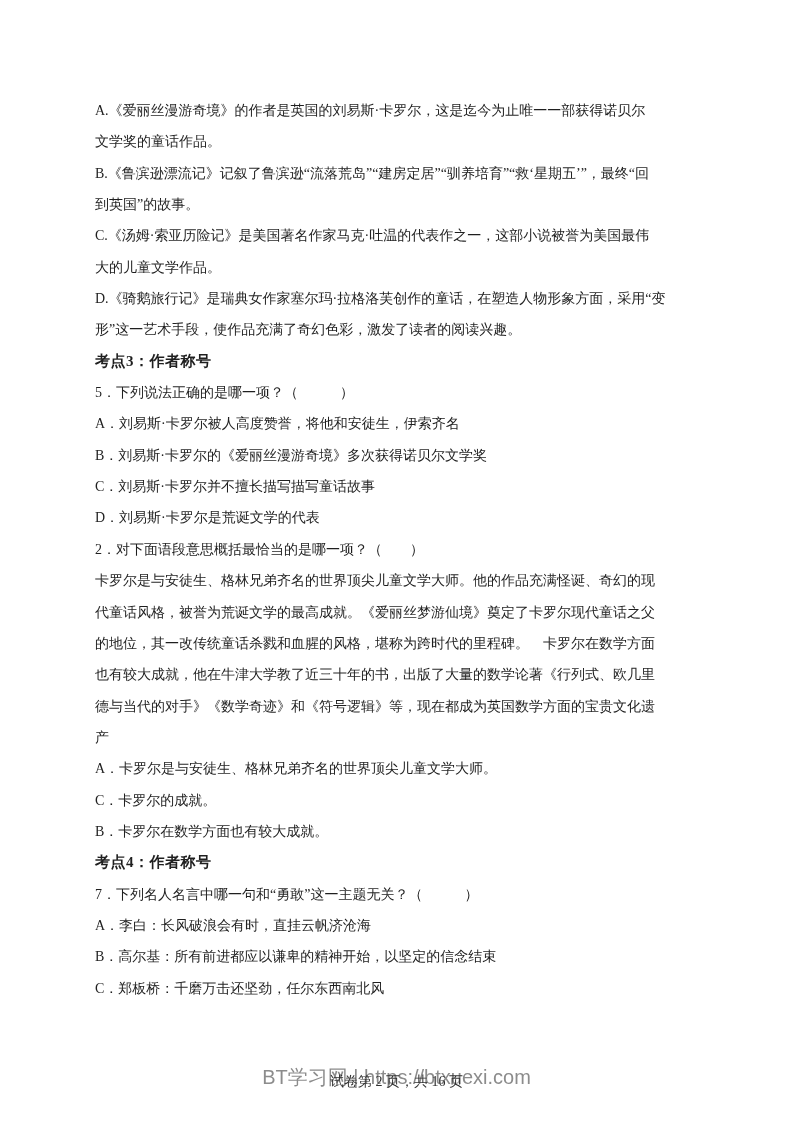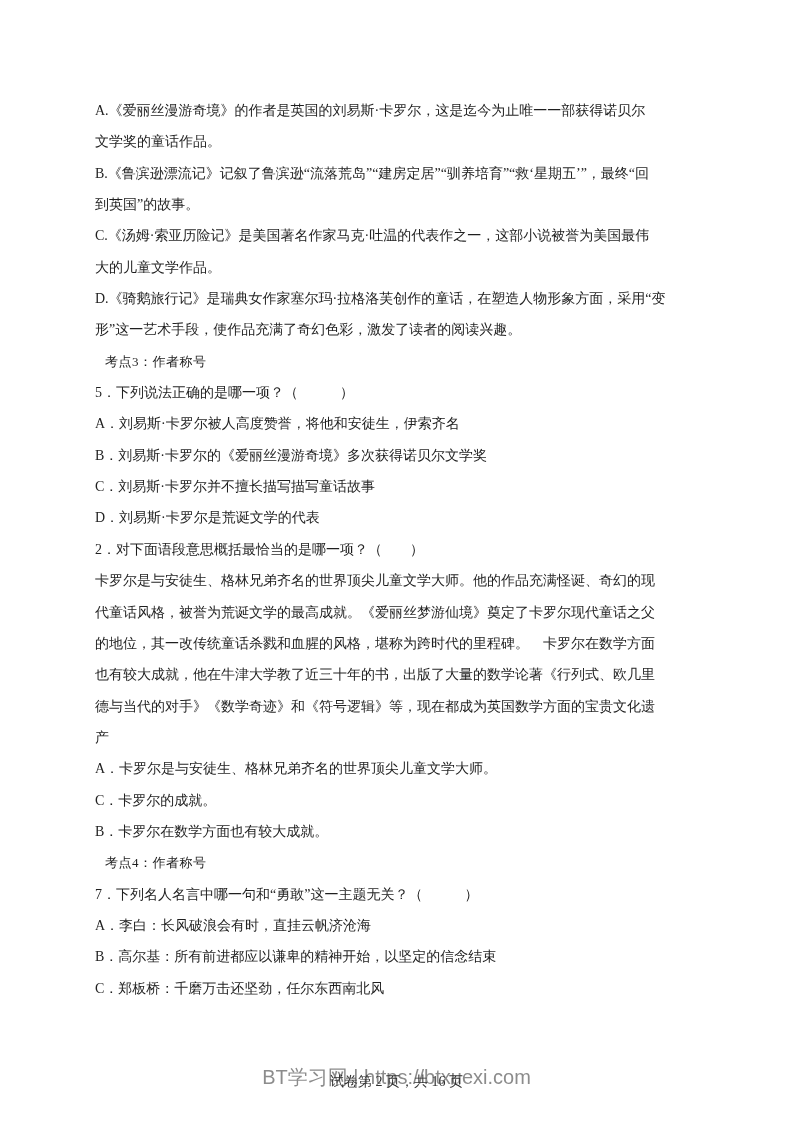--- a/index.html
+++ b/index.html
@@ -22,24 +22,23 @@
     width: 580px;
     color: #1f1f1f;
     font-size: 14px;
     line-height: 31.35px;
   }
   .block {
     white-space: pre-line; 
     margin: 0;
   }
   .heading {
-    font-weight: normal;
-    font-size: 13px;
+    font-weight: bold;
+    font-size: 15px;
     letter-spacing: 0.5px;
-    margin-left: 10px;
   }
   .footer-watermark {
     position: absolute;
     top: 1064px;
     left: 0;
     width: 793px;
     text-align: center;
     font-family: "Liberation Sans", "DejaVu Sans", sans-serif;
     font-size: 20px;
     color: #8c8c8c;

